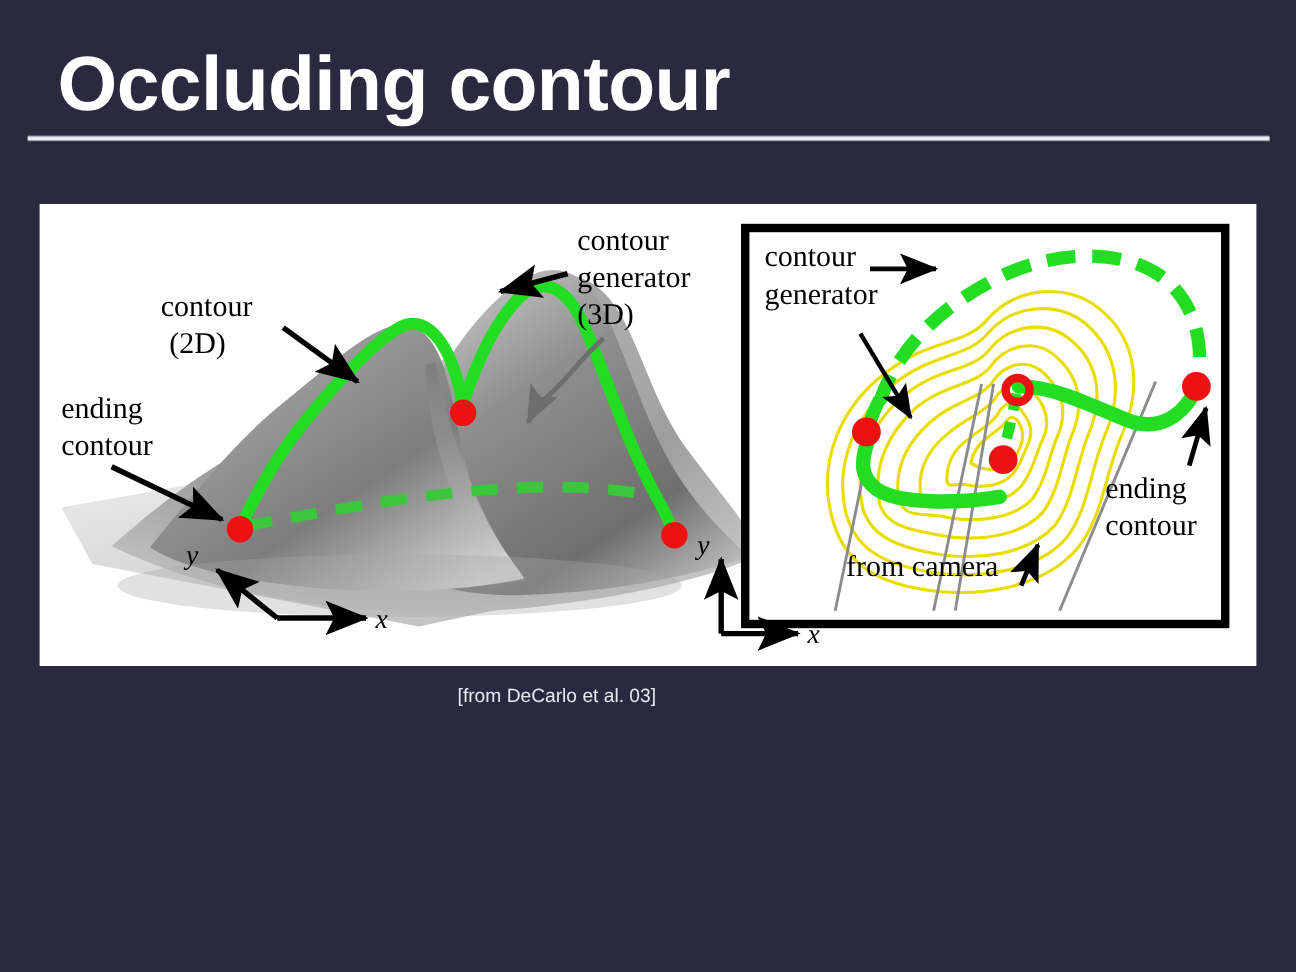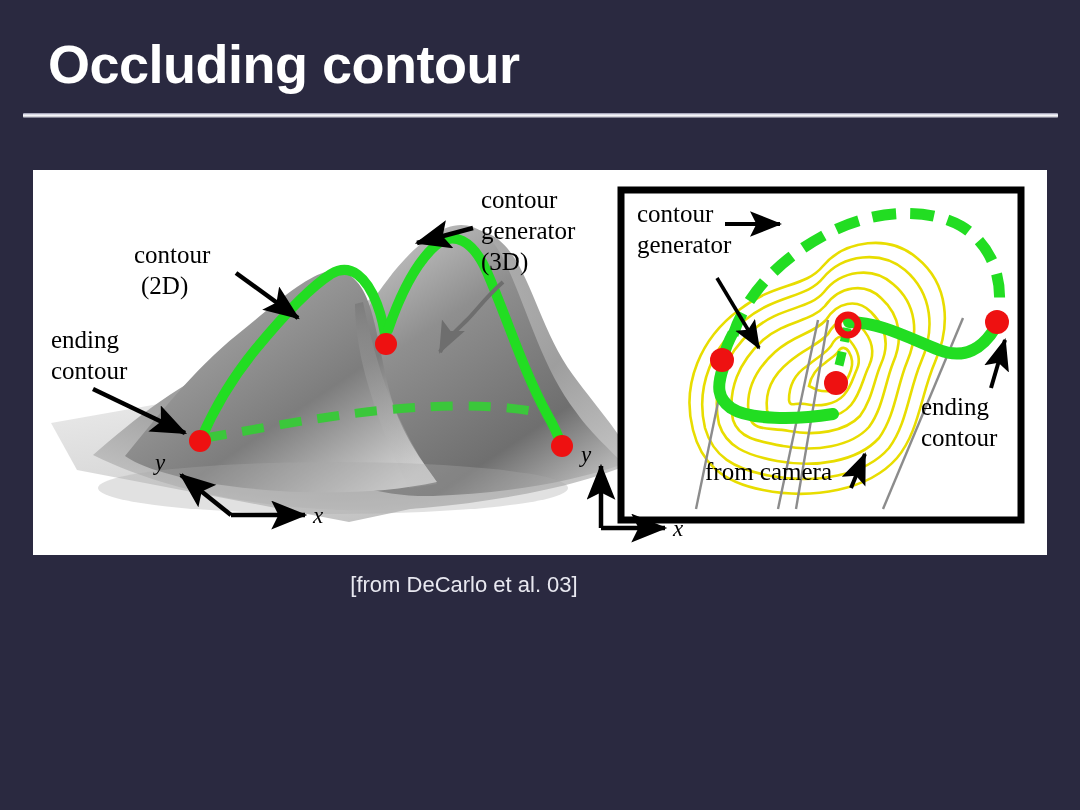--- a/index.html
+++ b/index.html
@@ -8,41 +8,41 @@
     background:#2a2940;
     font-family:"Liberation Sans", sans-serif;
     overflow:hidden;
     position:relative;
   }
   .slide{position:absolute;inset:0;}
 
   
   .slide-title{
     position:absolute;left:48px;top:33px;
-    font-size:54px;font-weight:bold;color:#ffffff;
+    font-size:64px;font-weight:bold;color:#ffffff;
     letter-spacing:-0.5px;
     font-family:"Liberation Sans", sans-serif;
     white-space:nowrap;
   }
   .title-rule{
     position:absolute;left:23px;top:113px;width:1035px;height:5px;
     background:linear-gradient(to bottom,#8e8ea6 0%,#e9e9f2 35%,#ffffff 60%,#55556e 100%);
     border-radius:1px;
   }
 
   
   .figure-panel{
     position:absolute;left:33px;top:170px;width:1014px;height:385px;
     background:#ffffff;
   }
   .figure-panel svg{display:block;width:100%;height:100%;}
 
   .caption{
     position:absolute;left:0;top:572px;width:928px;
-    text-align:center;color:#e8e8f0;font-size:22px;
+    text-align:center;color:#e8e8f0;font-size:16px;
     font-family:"Liberation Sans", sans-serif;
   }
 
   
   .fig-label{font-family:"Liberation Serif", serif;font-size:25px;fill:#000000;}
   .fig-axis{font-family:"Liberation Serif", serif;font-style:italic;font-size:23px;fill:#000000;}
 </style>
 </head>
 <body>
 

